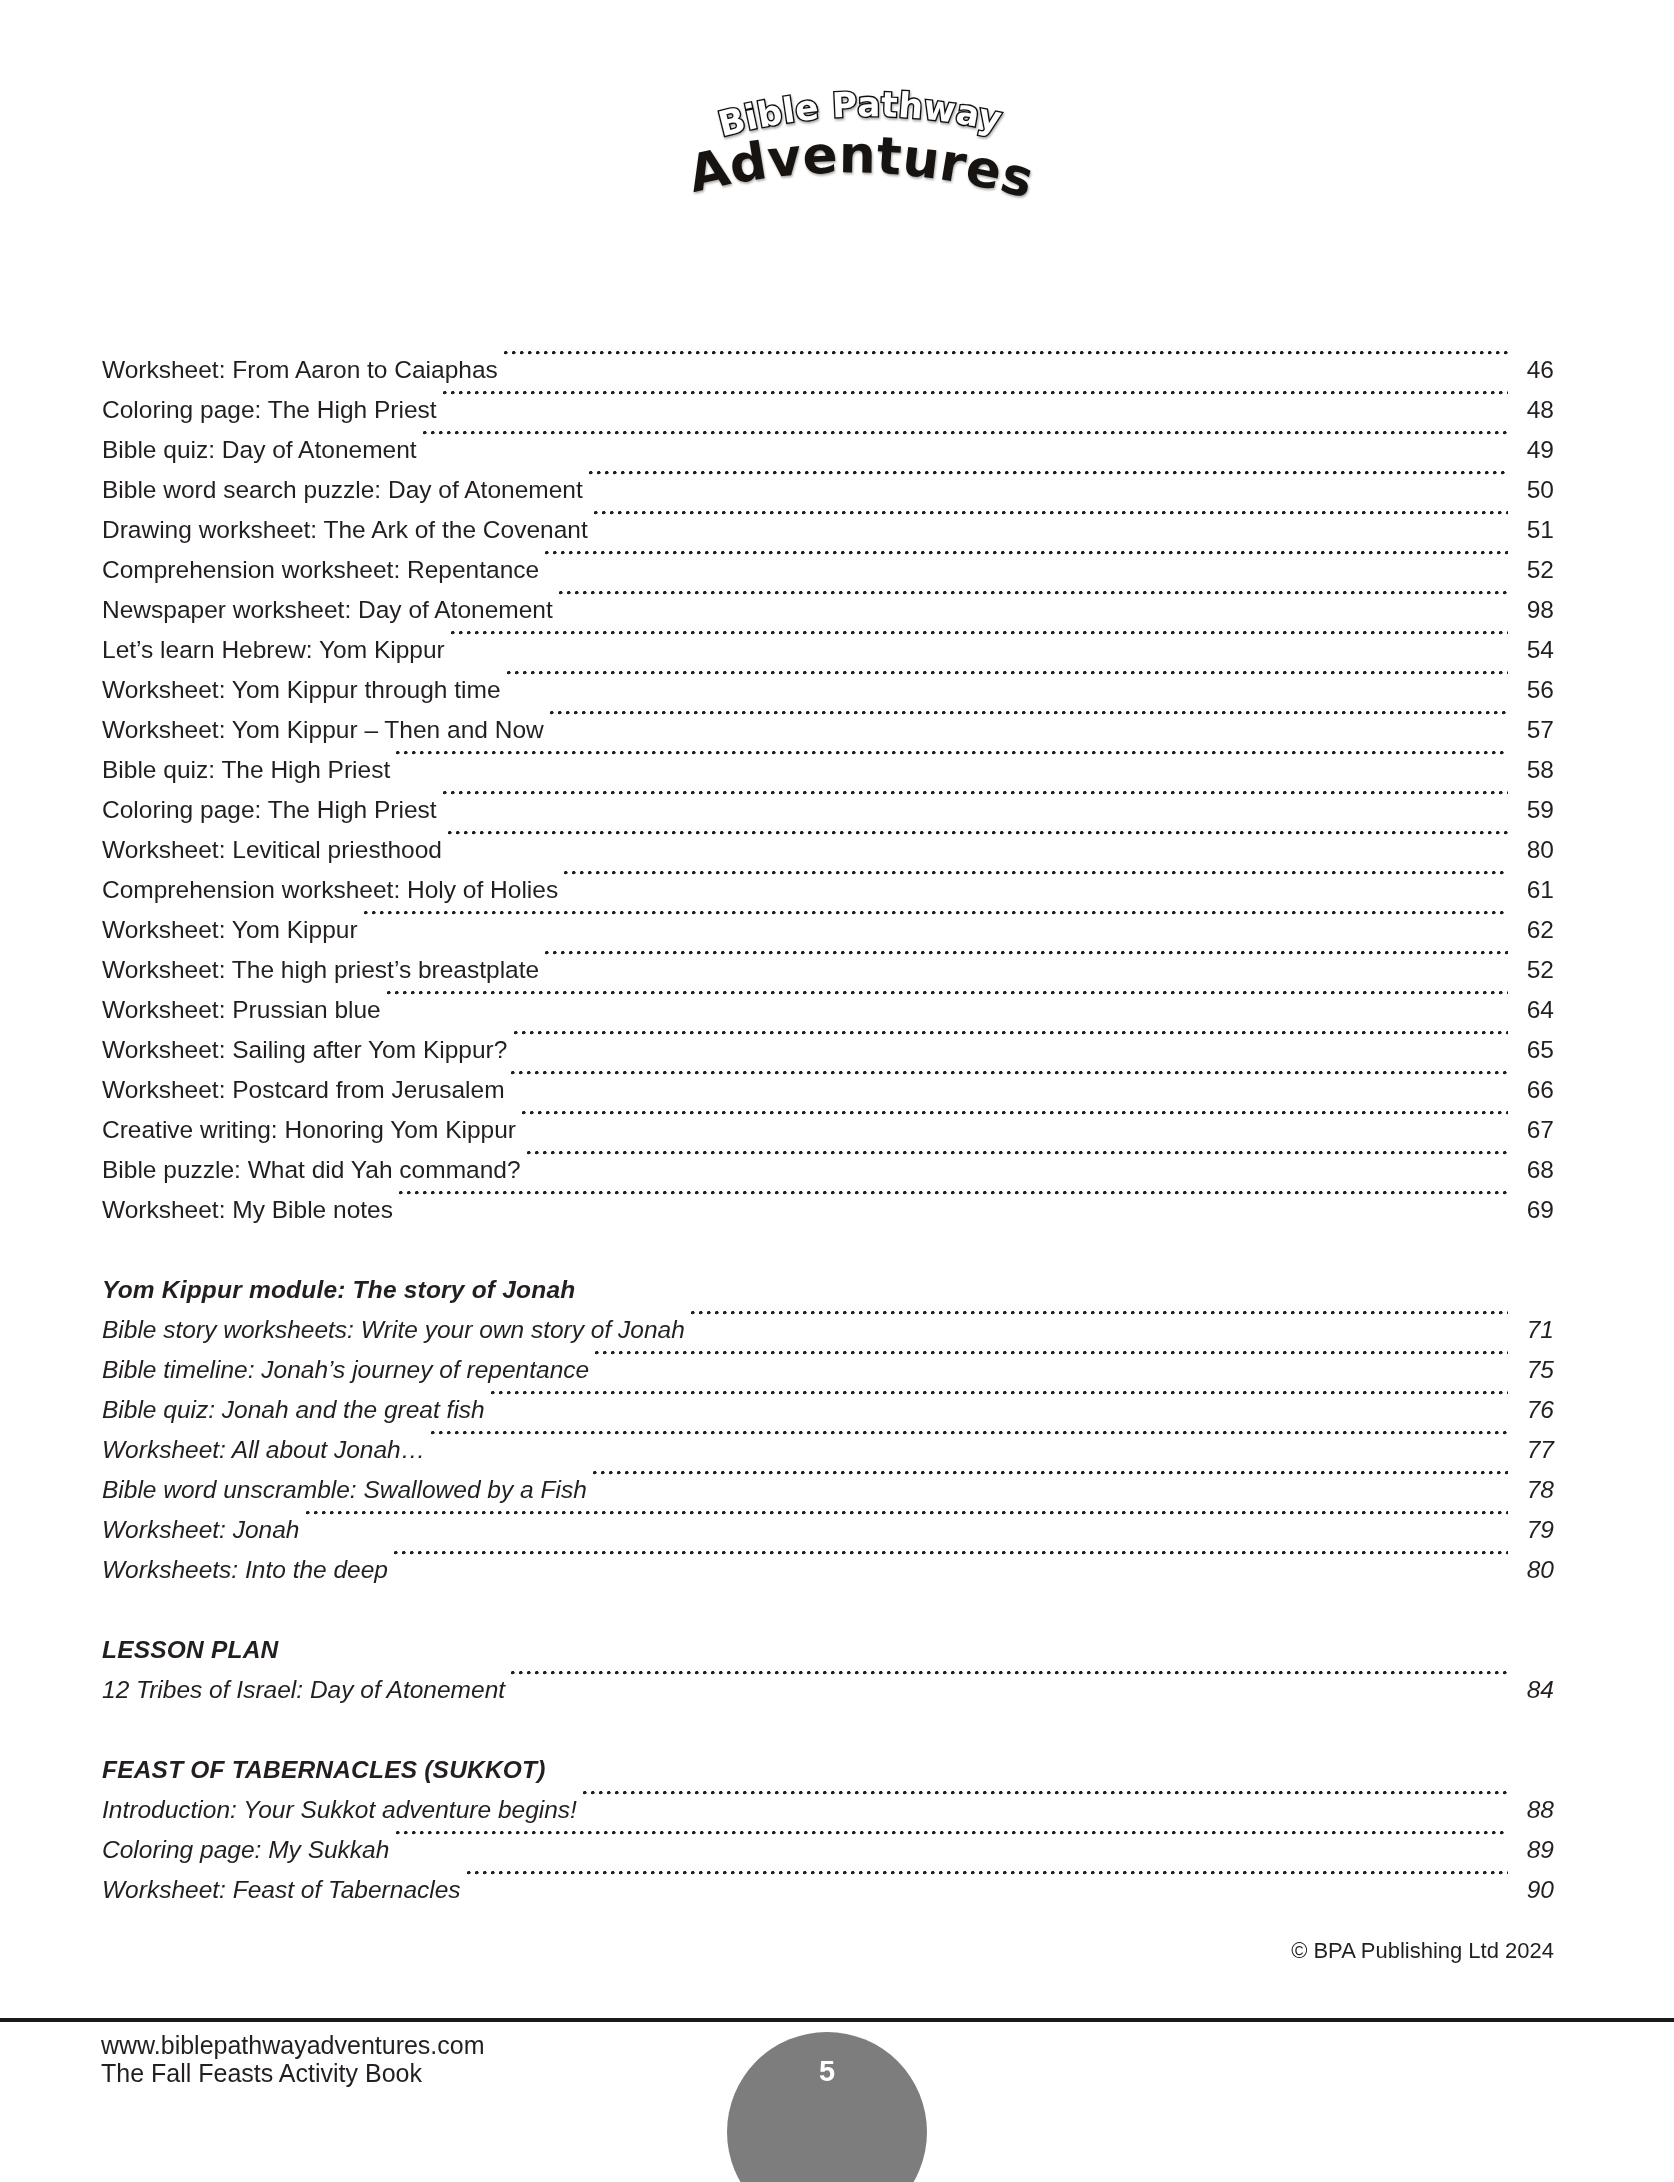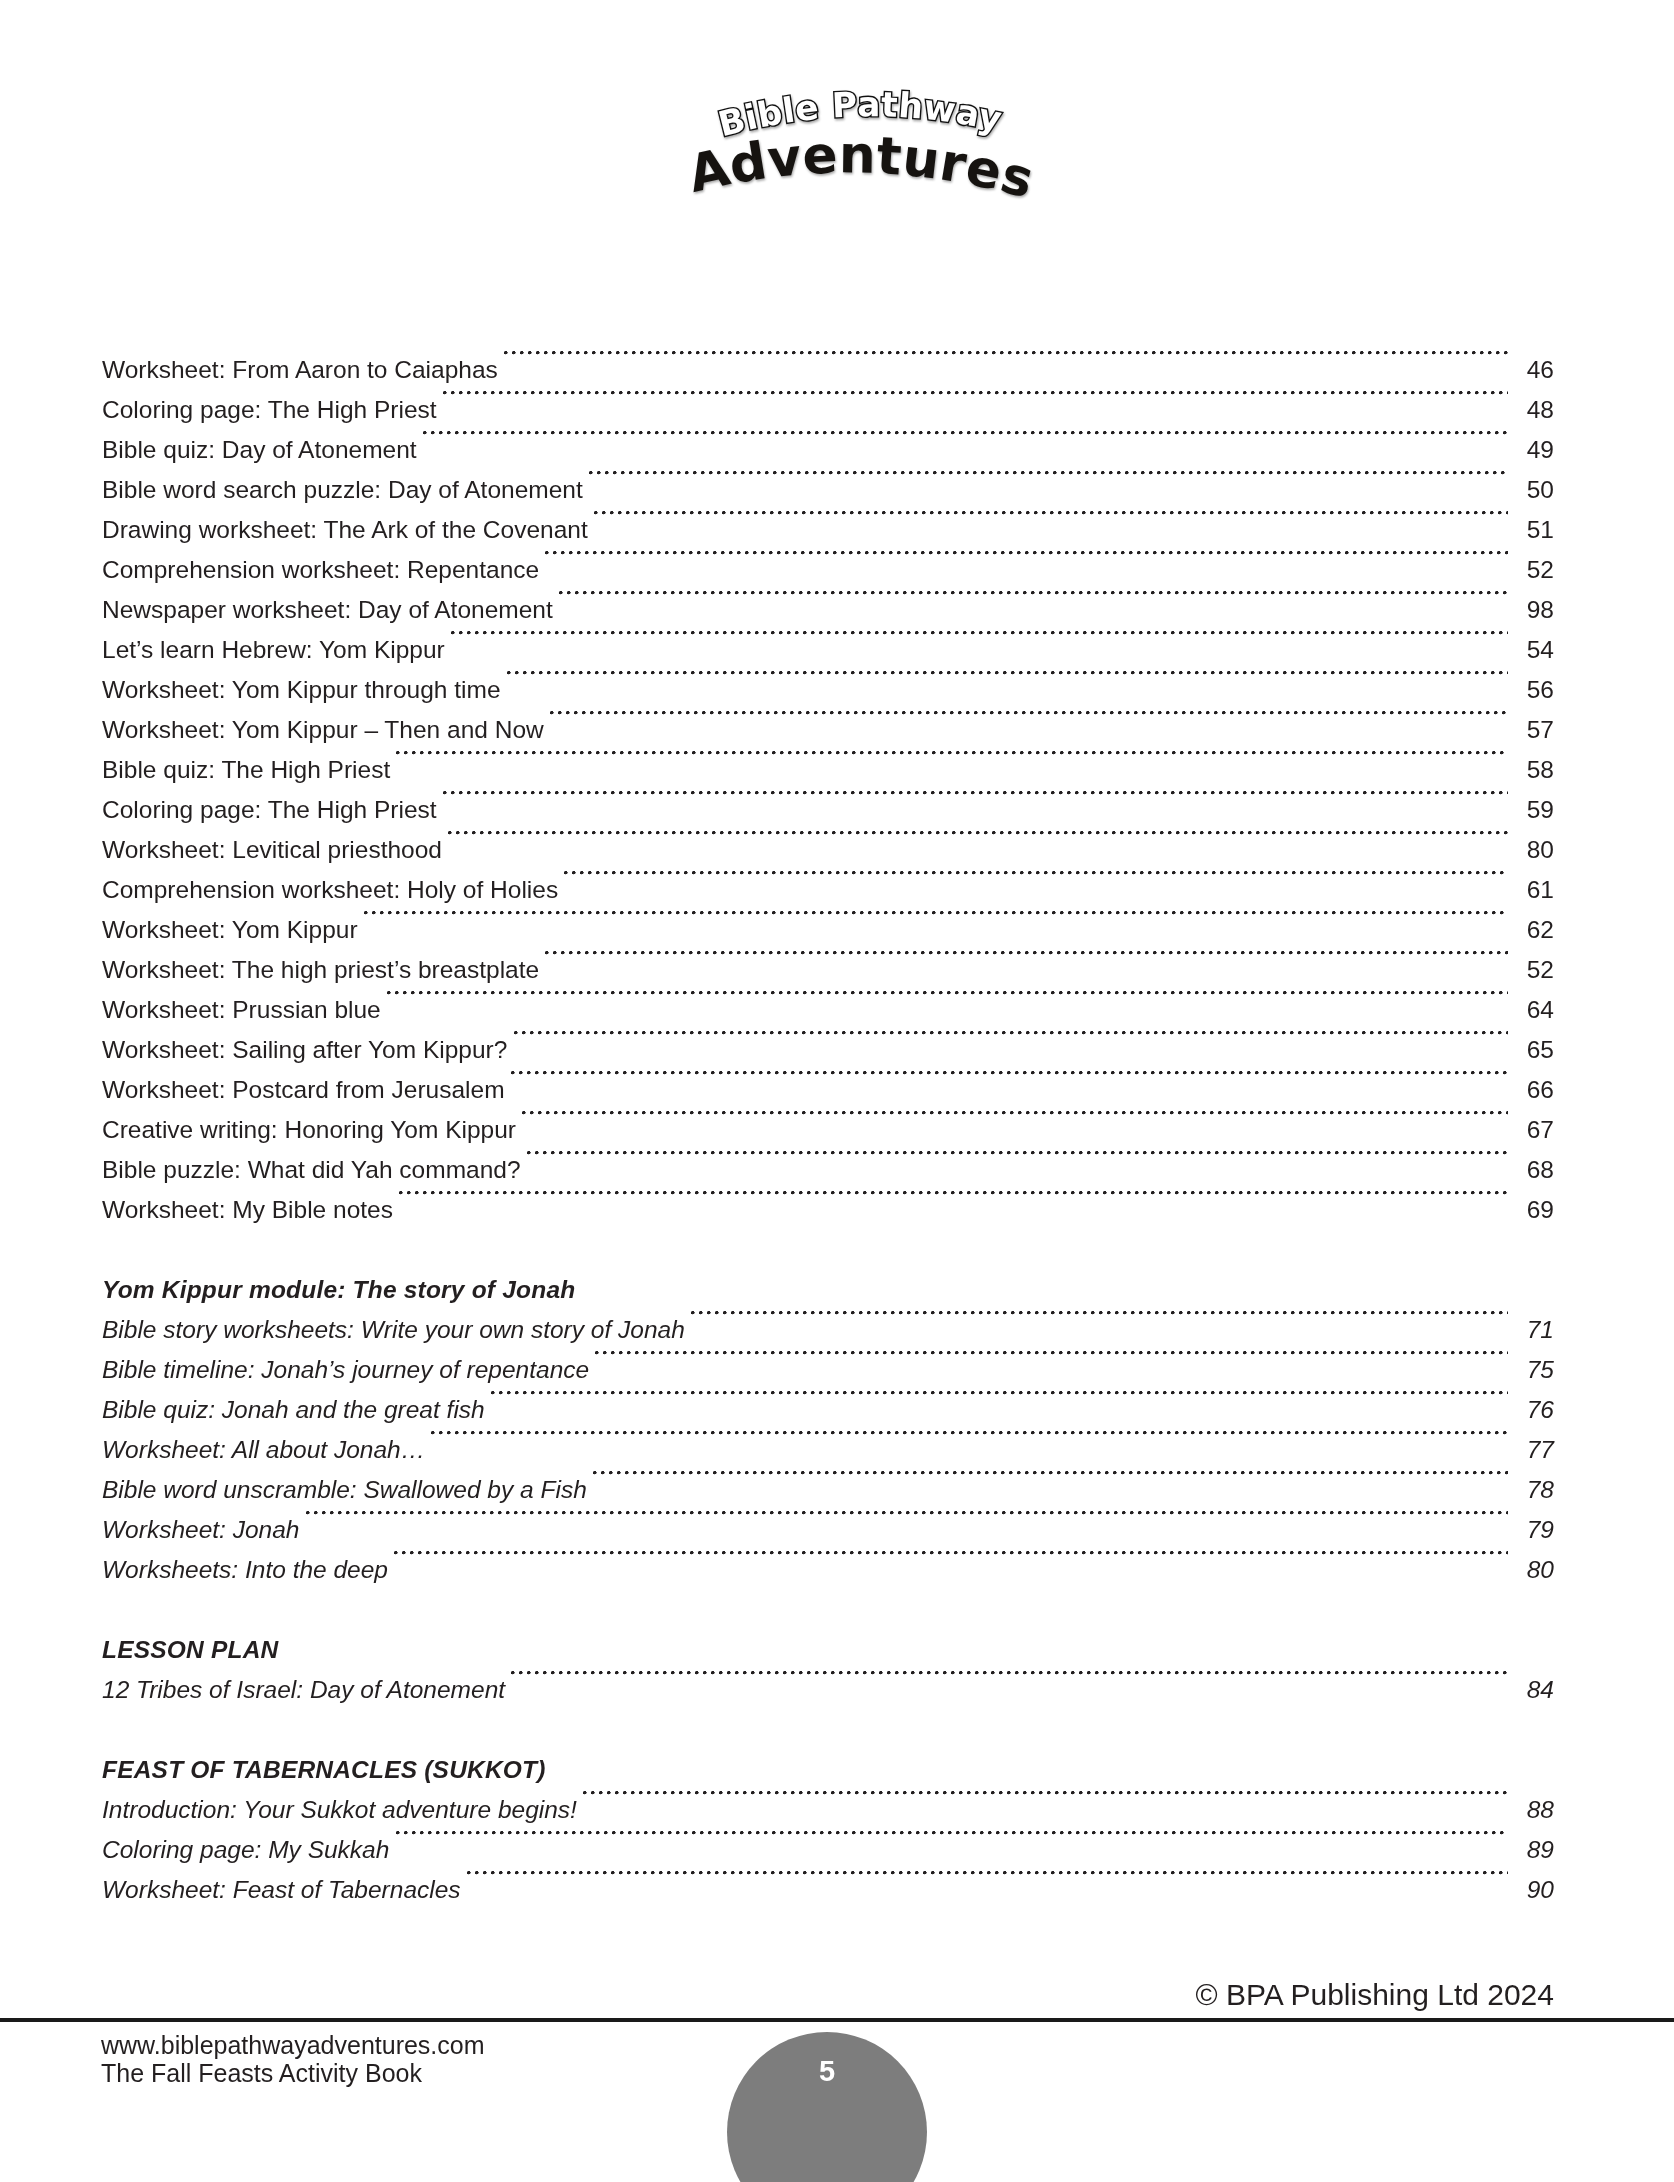--- a/index.html
+++ b/index.html
@@ -33,21 +33,21 @@
   .toc-label{white-space:nowrap;flex:0 0 auto;}
   .toc-dots{
     flex:1 1 auto;height:5.2px;margin:0 6px 0 5.2px;
     background-image:radial-gradient(circle at 2.8px 2.8px,#231f20 1.6px,transparent 2px);
     background-size:8px 5.2px;background-repeat:repeat-x;background-position:left bottom;
   }
   .toc-page{flex:0 0 auto;width:40px;text-align:right;white-space:nowrap;}
   
   .footer-rule{position:absolute;left:0;top:2018px;width:1674px;height:4.3px;background:#1a1a1a;}
   .footer-left{position:absolute;left:101px;top:2031px;font-size:25px;line-height:28px;}
-  .footer-right{position:absolute;left:952px;top:1978px;width:602px;text-align:right;font-size:30px;}
+  .footer-right{position:absolute;left:952px;top:1938px;width:602px;text-align:right;font-size:22px;}
   .page-circle{
     position:absolute;left:727px;top:2032px;width:200px;height:200px;border-radius:50%;
     display:flex;justify-content:center;align-items:flex-start;
   }
   .page-circle .num{
     color:#ffffff;font-weight:bold;font-size:29px;line-height:29px;margin-top:25px;
   }
 </style>
 </head>
 <body>

